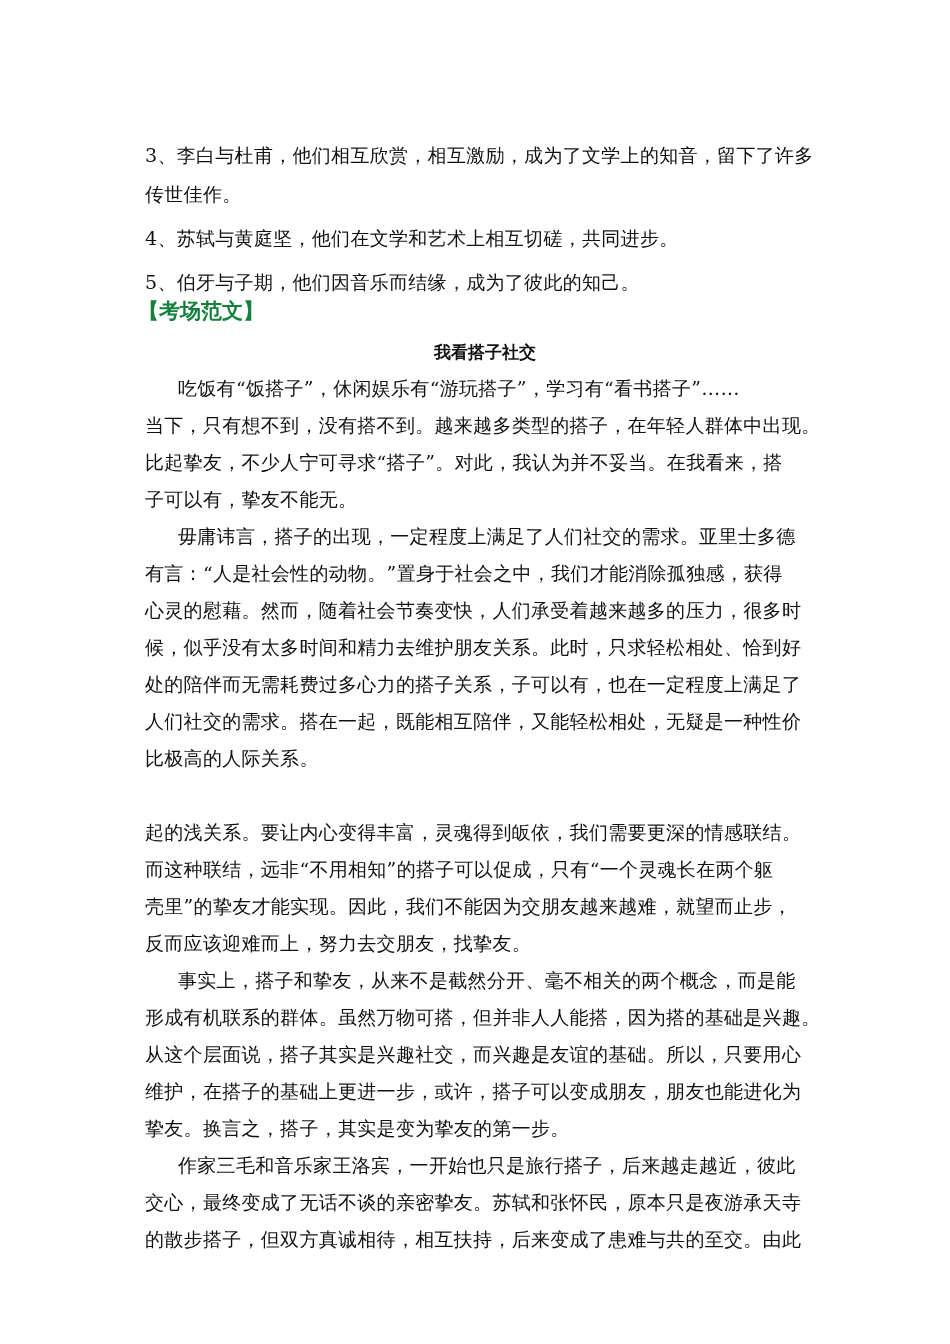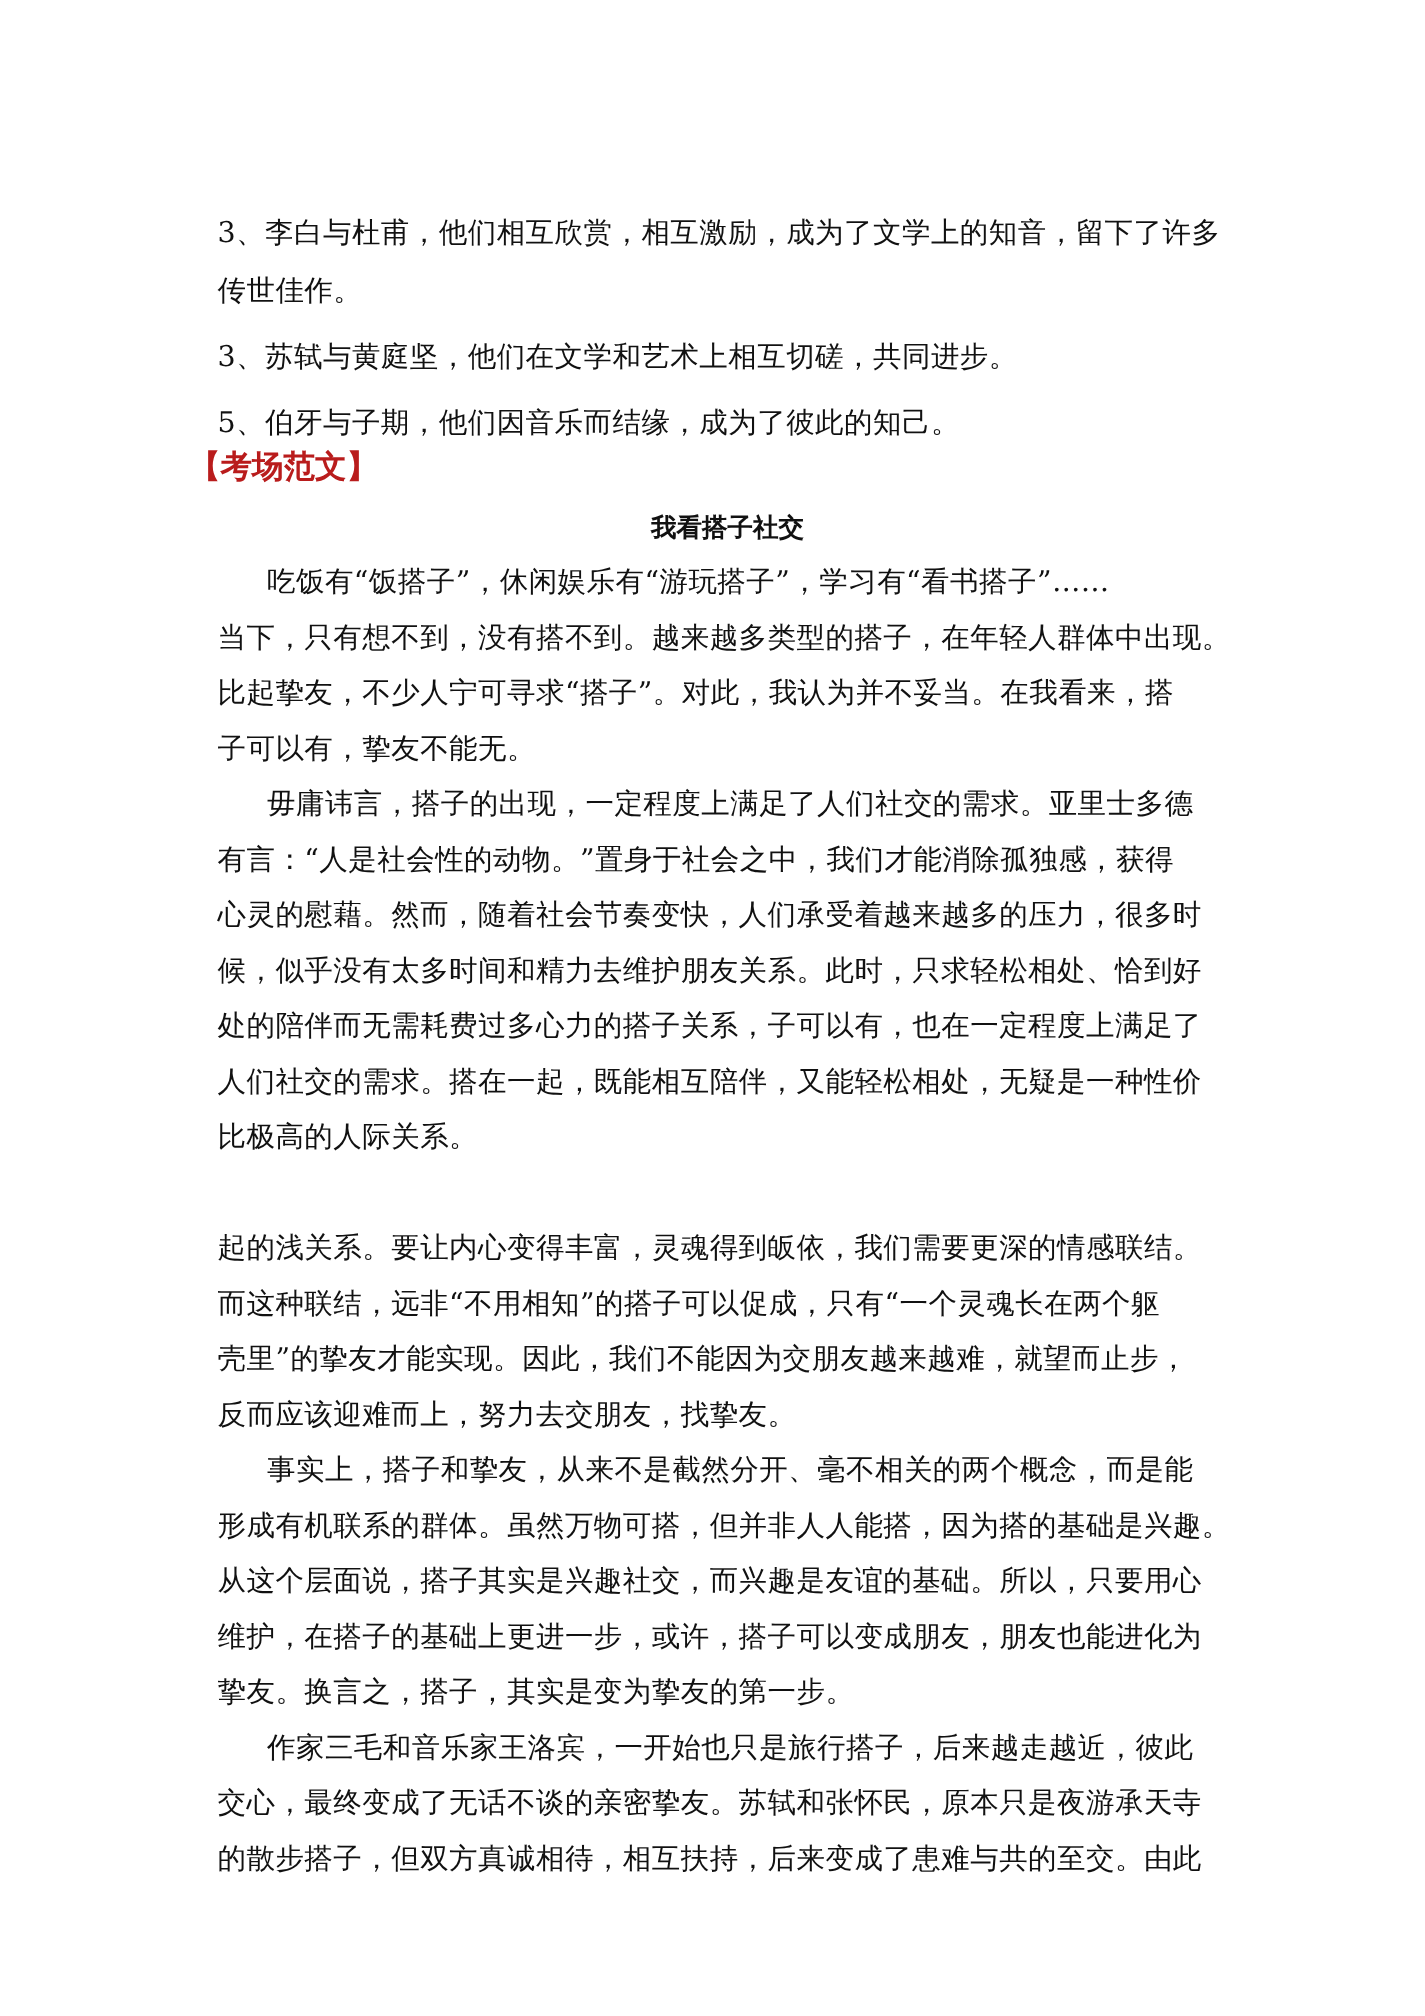--- a/index.html
+++ b/index.html
@@ -29,27 +29,27 @@
     font-size: 19px;
     line-height: 24px;
     white-space: nowrap;
     letter-spacing: 0.3px;
   }
   .indent {
     left: 178px;
   }
   .section-heading {
     position: absolute;
-    left: 126px;
+    left: 138px;
     top: 272px;
     font-family: "DejaVu Sans", "Liberation Sans", sans-serif;
     font-weight: bold;
     font-size: 21px;
     line-height: 26px;
-    color: #b91c1c;
+    color: #15803d;
     white-space: nowrap;
   }
   .essay-title {
     position: absolute;
     left: 0;
     width: 950px;
     top: 314px;
     text-align: center;
     font-family: "DejaVu Sans", "Liberation Sans", sans-serif;
     font-weight: bold;
@@ -59,21 +59,21 @@
     box-sizing: border-box;
   }
 </style>
 </head>
 <body>
 
 <div class="page">
 
   <div class="line" style="top:117px;">3、李白与杜甫，他们相互欣赏，相互激励，成为了文学上的知音，留下了许多</div>
   <div class="line" style="top:156px;">传世佳作。</div>
-  <div class="line" style="top:200px;">3、苏轼与黄庭坚，他们在文学和艺术上相互切磋，共同进步。</div>
+  <div class="line" style="top:200px;">4、苏轼与黄庭坚，他们在文学和艺术上相互切磋，共同进步。</div>
   <div class="line" style="top:244px;">5、伯牙与子期，他们因音乐而结缘，成为了彼此的知己。</div>
 
   <div class="section-heading">【考场范文】</div>
 
   <div class="essay-title">我看搭子社交</div>
 
   <div class="line indent" style="top:350px;">吃饭有“饭搭子”，休闲娱乐有“游玩搭子”，学习有“看书搭子”……</div>
   <div class="line" style="top:387px;">当下，只有想不到，没有搭不到。越来越多类型的搭子，在年轻人群体中出现。</div>
   <div class="line" style="top:424px;">比起挚友，不少人宁可寻求“搭子”。对此，我认为并不妥当。在我看来，搭</div>
   <div class="line" style="top:461px;">子可以有，挚友不能无。</div>

